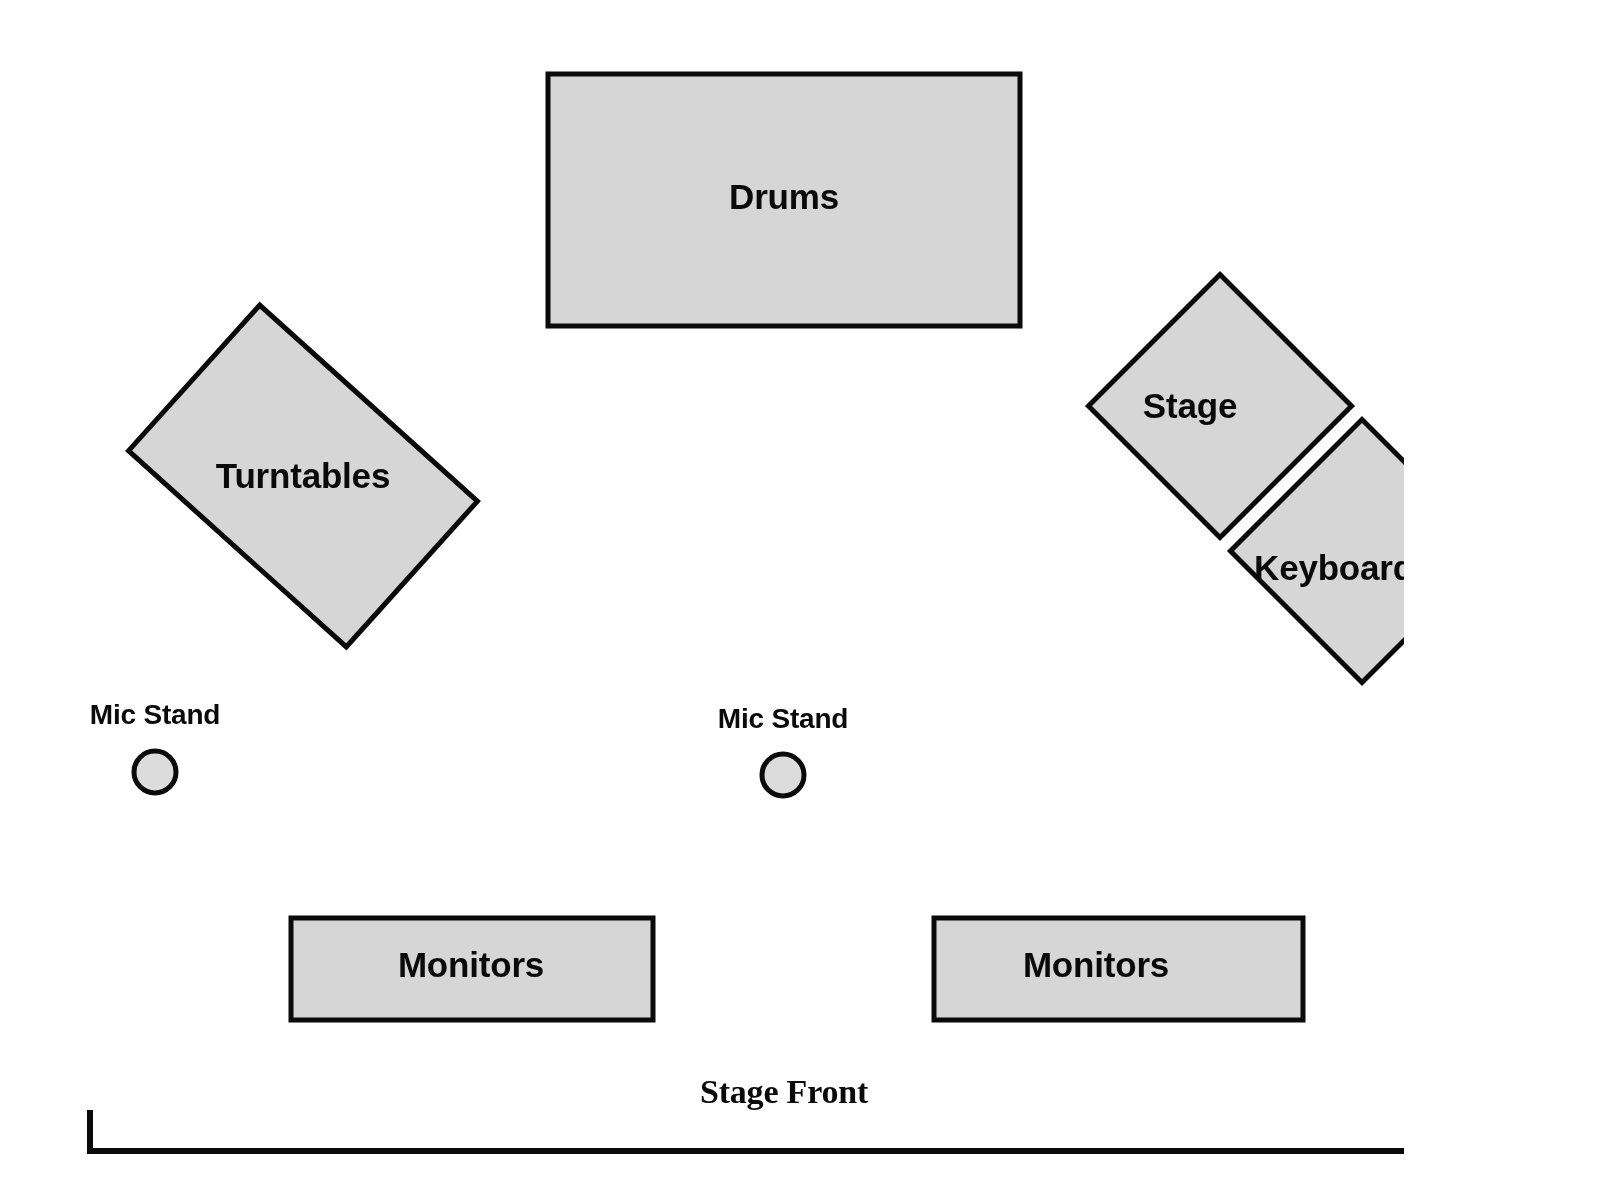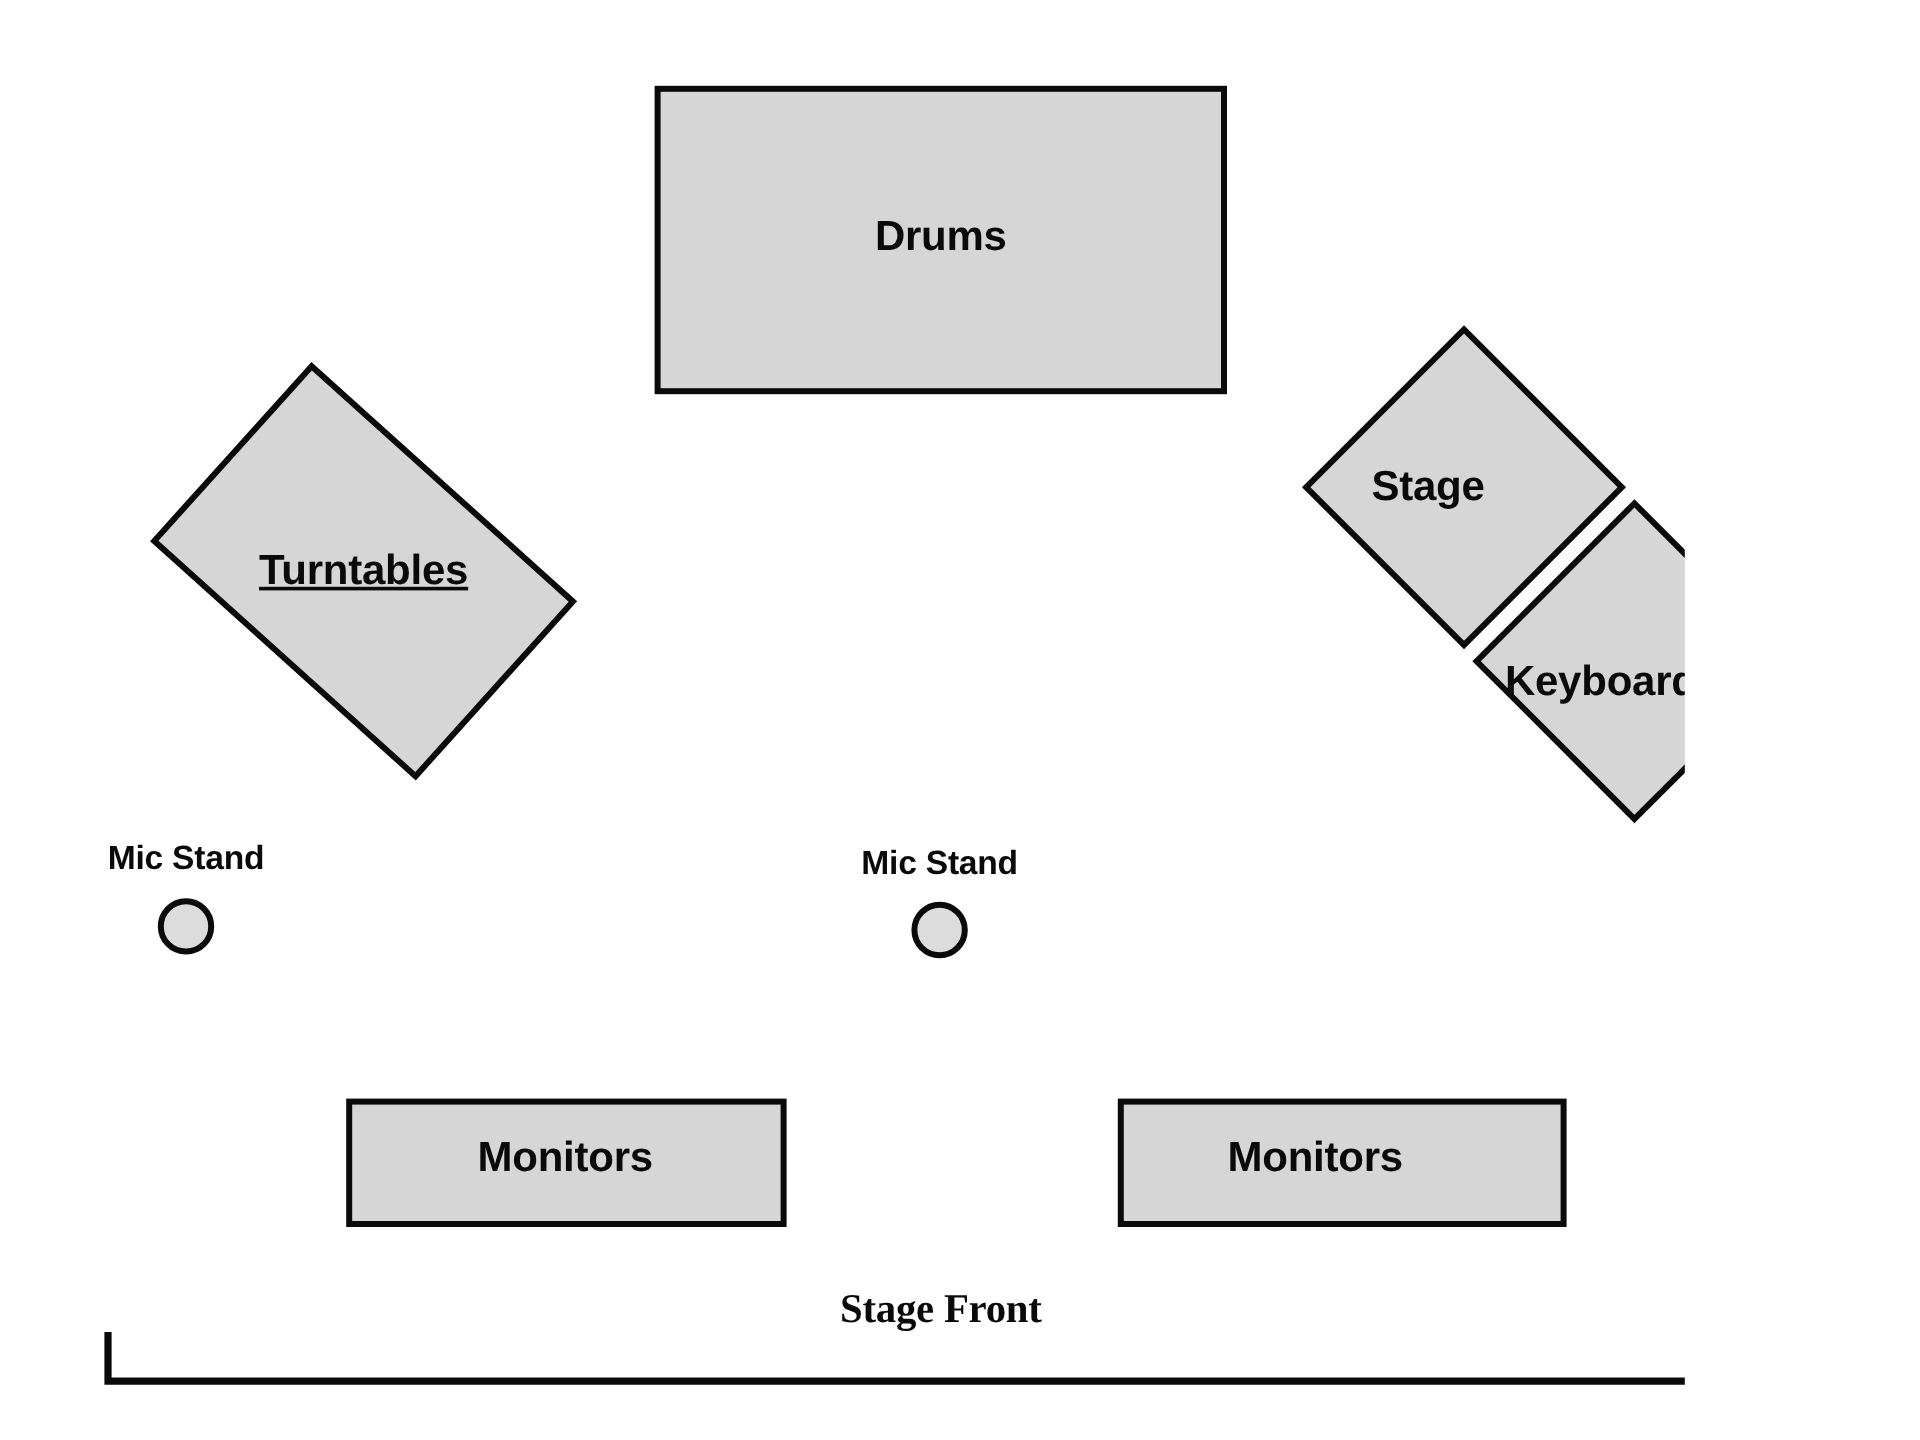--- a/index.html
+++ b/index.html
@@ -77,21 +77,21 @@
 
     <circle class="mic-circle" cx="155" cy="772" r="21"></circle>
     <circle class="mic-circle" cx="783" cy="775" r="21"></circle>
 
     <path class="bracket-line" d="M 90 1110 L 90 1151 L 1508 1151 L 1508 1110"></path>
 
   </svg>
 
   <div class="shape-label label-lg" style="left:784px; top:197px;">Drums</div>
 
-  <div class="shape-label label-lg" style="left:303px; top:476px;text-decoration:underline;">Turntables</div>
+  <div class="shape-label label-lg" style="left:303px; top:476px;">Turntables</div>
 
   <div class="shape-label label-lg" style="left:1190px; top:406px;">Stage</div>
 
   <div class="shape-label label-lg" style="left:1334px; top:543px;margin-top:25px;">Keyboard</div>
 
   <div class="shape-label label-lg" style="left:471px; top:965px;">Monitors</div>
 
   <div class="shape-label label-lg" style="left:1096px; top:965px;">Monitors</div>
 
   <div class="shape-label label-md" style="left:155px; top:715px;">Mic Stand</div>

